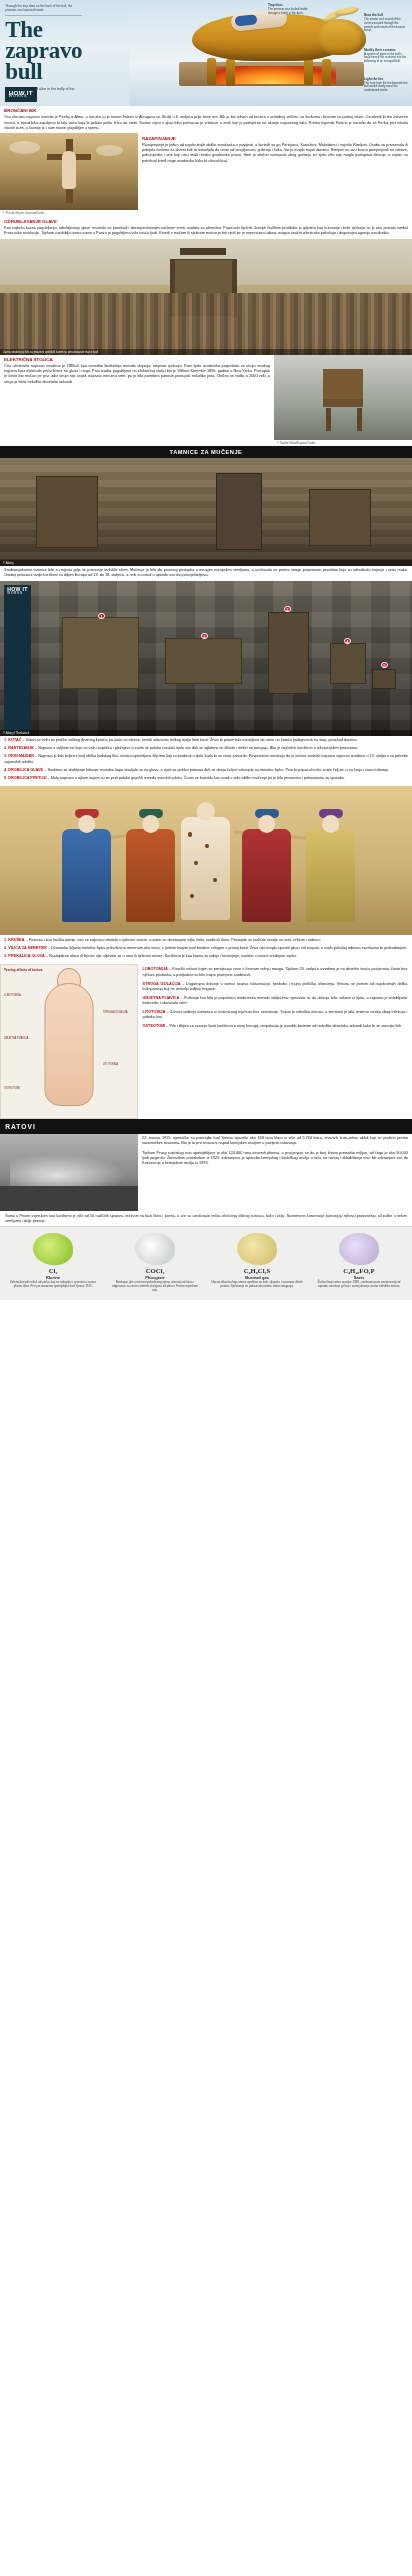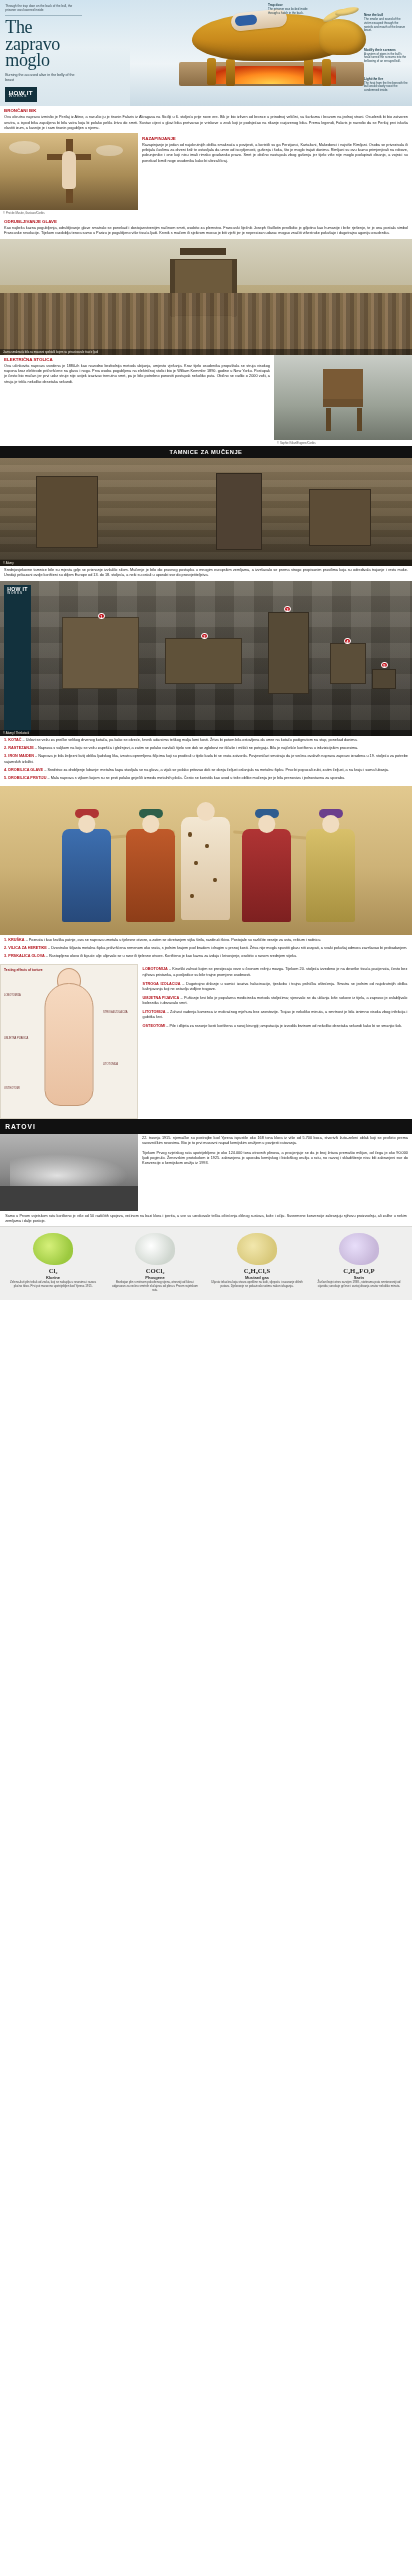--- a/index.html
+++ b/index.html
@@ -31,21 +31,21 @@
   .hero-left {
     position:absolute; left:0; top:0; width:131px; height:106px;
     padding:4.1px 5.2px;
   }
   .hero-kicker {
     font-size:3.1px; line-height:1.35; color:#3b4a52; width:77px;
     border-bottom:0.5px solid #9fb6c2; padding-bottom:2.6px; margin-bottom:3.1px;
   }
   .hero-title {
     font-family:"Liberation Serif", serif;
-    font-size:18px; line-height:0.92; color:#17404f; font-weight:normal;
+    font-size:23px; line-height:0.92; color:#17404f; font-weight:bold;
     letter-spacing:-0.3px;
   }
   .hero-title span { display:block; }
   .hero-sub {
     font-size:3.6px; color:#2c3f48; margin-top:4.1px; line-height:1.35; width:77px;
   }
   .hiw-badge {
     position:absolute; left:5.2px; bottom:4.1px;
     background:#12313d; color:#fff; padding:2.6px 3.6px 3.1px 3.6px;
     font-weight:bold; font-size:6.2px; line-height:0.95; letter-spacing:0.3px;
@@ -331,21 +331,21 @@
         <b>Trap door</b>
         <span>The prisoner was locked inside through a hatch in the back.</span>
       </div>
     </div>
 
     <div class="hero-left">
       <div class="hero-kicker">Through the trap door on the back of the bull, the prisoner was lowered inside</div>
       <div class="hero-title">
         <span>The</span>
         <span>zapravo</span>
-        <span>moglo</span>
+        <span>bull</span>
       </div>
       <div class="hero-sub">Burning the accused alive in the belly of the beast</div>
       <div class="hiw-badge">
         <span>HOW IT</span>
         <small>WORKS</small>
       </div>
     </div>
   </div>
 
   <div class="sec">

